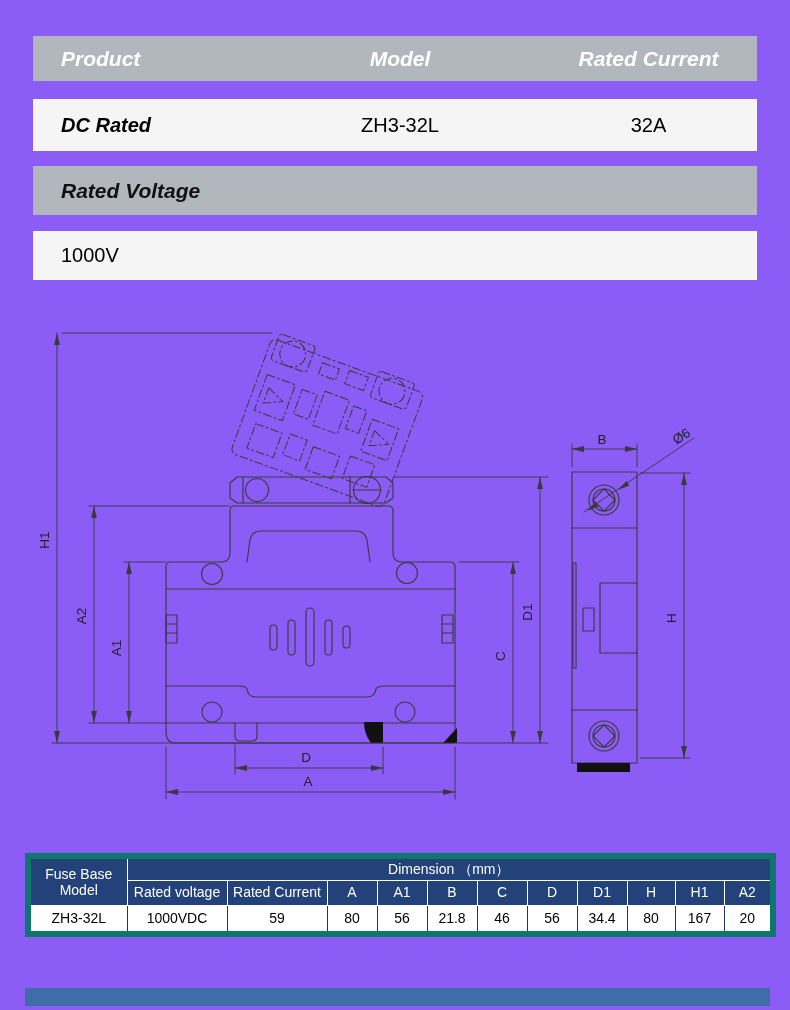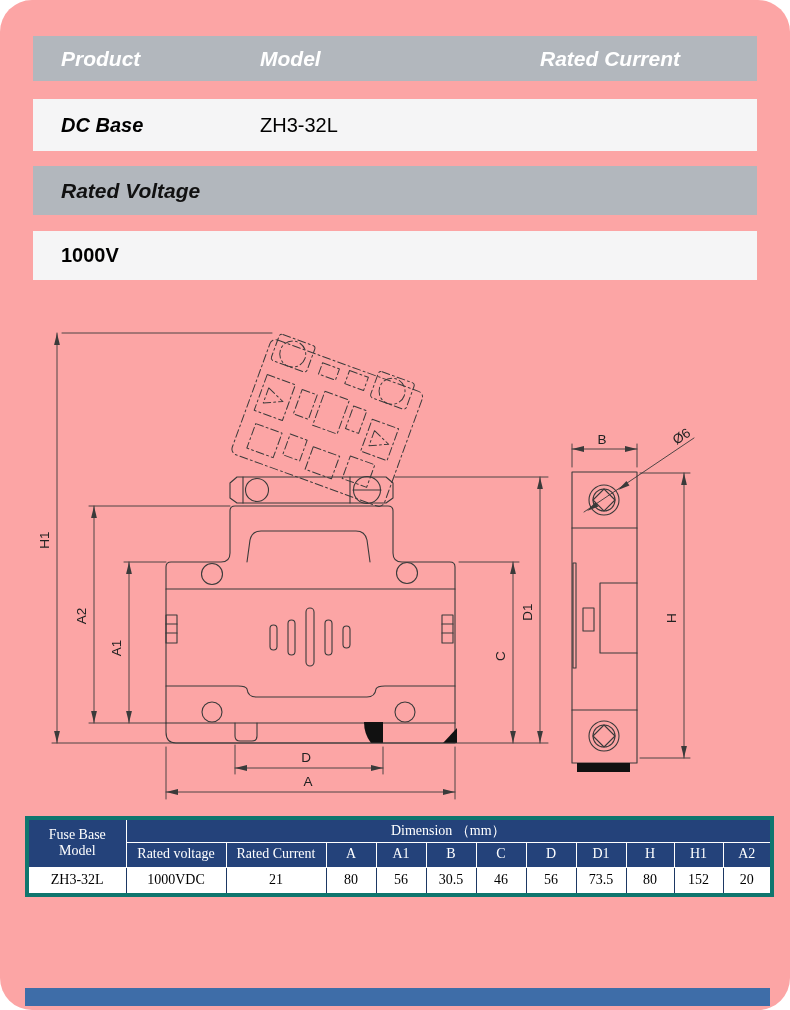--- a/index.html
+++ b/index.html
@@ -1,59 +1,60 @@
 <!DOCTYPE html>
 <html><head>
 <meta charset="utf-8">
 <style>
   html,body{margin:0;padding:0;background:#ffffff;}
-  .page{position:relative;width:790px;height:1010px;background:#fca5a5;overflow:hidden;
-        font-family:"Liberation Sans","DejaVu Sans",sans-serif;border-radius:32px;}
+  .page{position:relative;width:790px;height:1010px;background:#8b5cf6;overflow:hidden;
+        font-family:"Liberation Sans","DejaVu Sans",sans-serif;}
   
   .band{position:absolute;left:33px;width:724px;display:grid;grid-template-columns:227px 280px 217px;align-items:center;}
   .band .c1{padding-left:28px;text-align:left;}
-  .band .c2,.band .c3{}
+  .band .c2,.band .c3{text-align:center;}
   .spec-header{top:36px;height:45px;background:#b2b7bd;color:#ffffff;font-size:21px;font-weight:bold;font-style:italic;}
   .spec-row{top:99px;height:52px;background:#f5f5f6;color:#000;font-size:20px;}
   .spec-row .c1{font-weight:bold;font-style:italic;}
   .voltage-header{top:166px;height:49px;background:#b2b7bd;color:#111;font-size:21px;font-weight:bold;font-style:italic;}
   .voltage-row{top:231px;height:49px;background:#f5f5f6;color:#000;font-size:20px;}
   
   .drawing{position:absolute;left:0;top:300px;}
   .drawing text{font-family:"Liberation Sans","DejaVu Sans",sans-serif;font-size:13.5px;fill:#222;}
   
-  table.dims{position:absolute;left:25px;top:816px;width:745px;border-collapse:collapse;table-layout:fixed;
-             font-size:14px;border:4px solid #0f766e;font-family:Liberation Serif, serif;}
+  table.dims{position:absolute;left:25px;top:853px;width:745px;border-collapse:collapse;table-layout:fixed;
+             font-size:14px;border:6px solid #0f766e;}
   table.dims th{background:#24427a;color:#ffffff;font-weight:normal;border:1px solid #ffffff;padding:0;line-height:1.15;}
   table.dims td{background:#ffffff;color:#000;border:1px solid #1d3864;text-align:center;padding:0;height:25px;}
   table.dims .r1{height:24px;}
   table.dims .r2 th{height:24px;}
   table.dims .corner{font-size:14px;}
   
   .footer-bar{position:absolute;left:25px;top:988px;width:745px;height:18px;background:#3e6da8;}
 </style>
 </head>
 <body>
 
 <div class="page">
 
   <div class="band spec-header">
     <div class="c1">Product</div>
     <div class="c2">Model</div>
     <div class="c3">Rated Current</div>
   </div>
   <div class="band spec-row">
-    <div class="c1">DC Base</div>
+    <div class="c1">DC Rated</div>
     <div class="c2">ZH3-32L</div>
+    <div class="c3">32A</div>
   </div>
   <div class="band voltage-header">
     <div class="c1">Rated Voltage</div>
   </div>
   <div class="band voltage-row">
-    <div class="c1" style="font-weight:bold;font-style:normal;">1000V</div>
+    <div class="c1" style="font-weight:normal;font-style:normal;">1000V</div>
   </div>
 
   <svg class="drawing" width="790" height="560" viewBox="0 300 790 560" fill="none" stroke="#3a3a3a" stroke-width="1.1" stroke-linecap="round" stroke-linejoin="round">
     <defs>
       <marker id="ah" markerWidth="12" markerHeight="7" refX="12" refY="3.5" orient="auto-start-reverse" markerUnits="userSpaceOnUse">
         <path d="M0,0.6 L12,3.5 L0,6.4 z" fill="#3a3a3a" stroke="none"></path>
       </marker>
     </defs>
 
     <g transform="translate(272,338) rotate(20)" stroke-dasharray="8 3 2 3" stroke-width="1">
@@ -229,28 +230,28 @@
       <th>C</th>
       <th>D</th>
       <th>D1</th>
       <th>H</th>
       <th>H1</th>
       <th>A2</th>
     </tr>
     <tr class="r3">
       <td>ZH3-32L</td>
       <td>1000VDC</td>
-      <td>21</td>
+      <td>59</td>
       <td>80</td>
       <td>56</td>
-      <td>30.5</td>
+      <td>21.8</td>
       <td>46</td>
       <td>56</td>
-      <td>73.5</td>
+      <td>34.4</td>
       <td>80</td>
-      <td>152</td>
+      <td>167</td>
       <td>20</td>
     </tr>
   </tbody>
     </table>
 
   <div class="footer-bar"></div>
 </div>
 
 </body></html>

